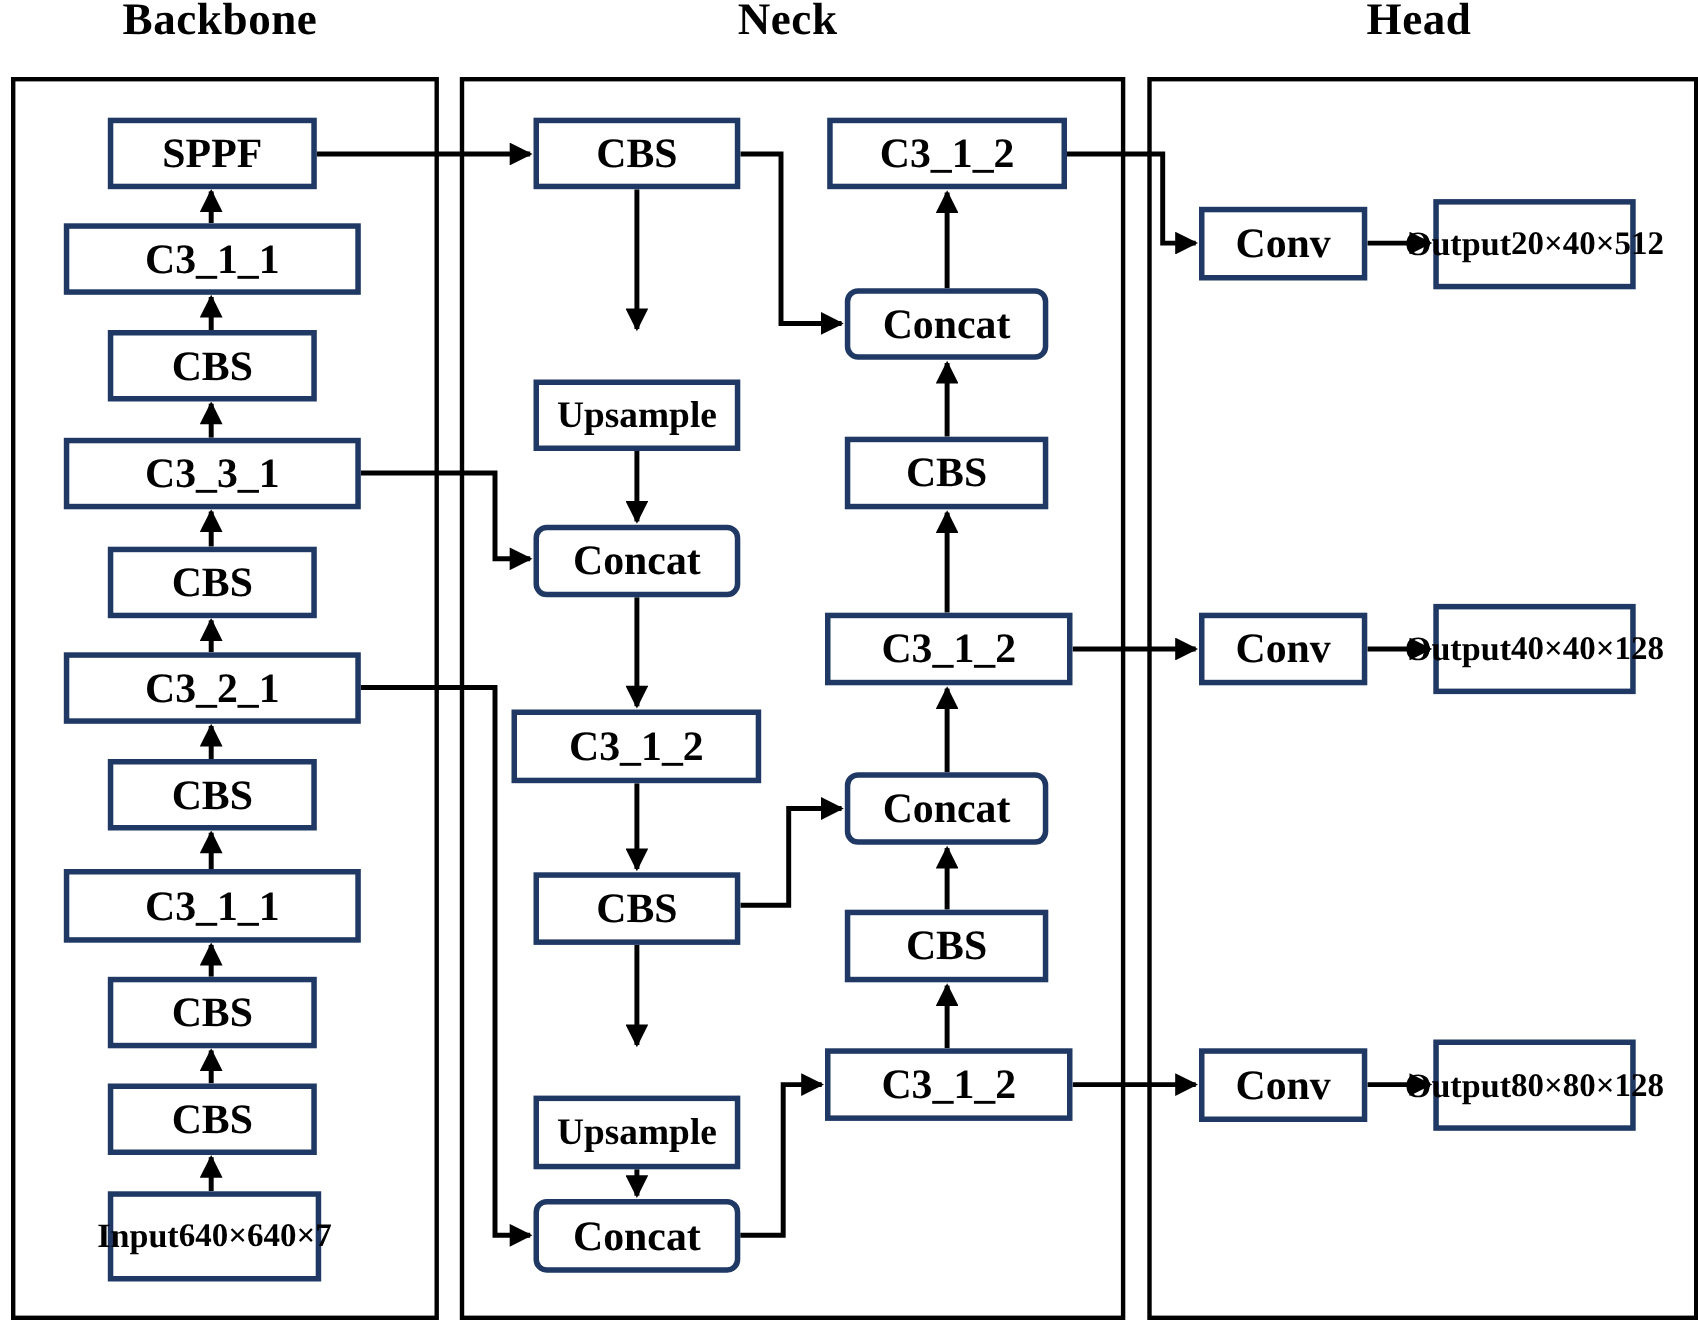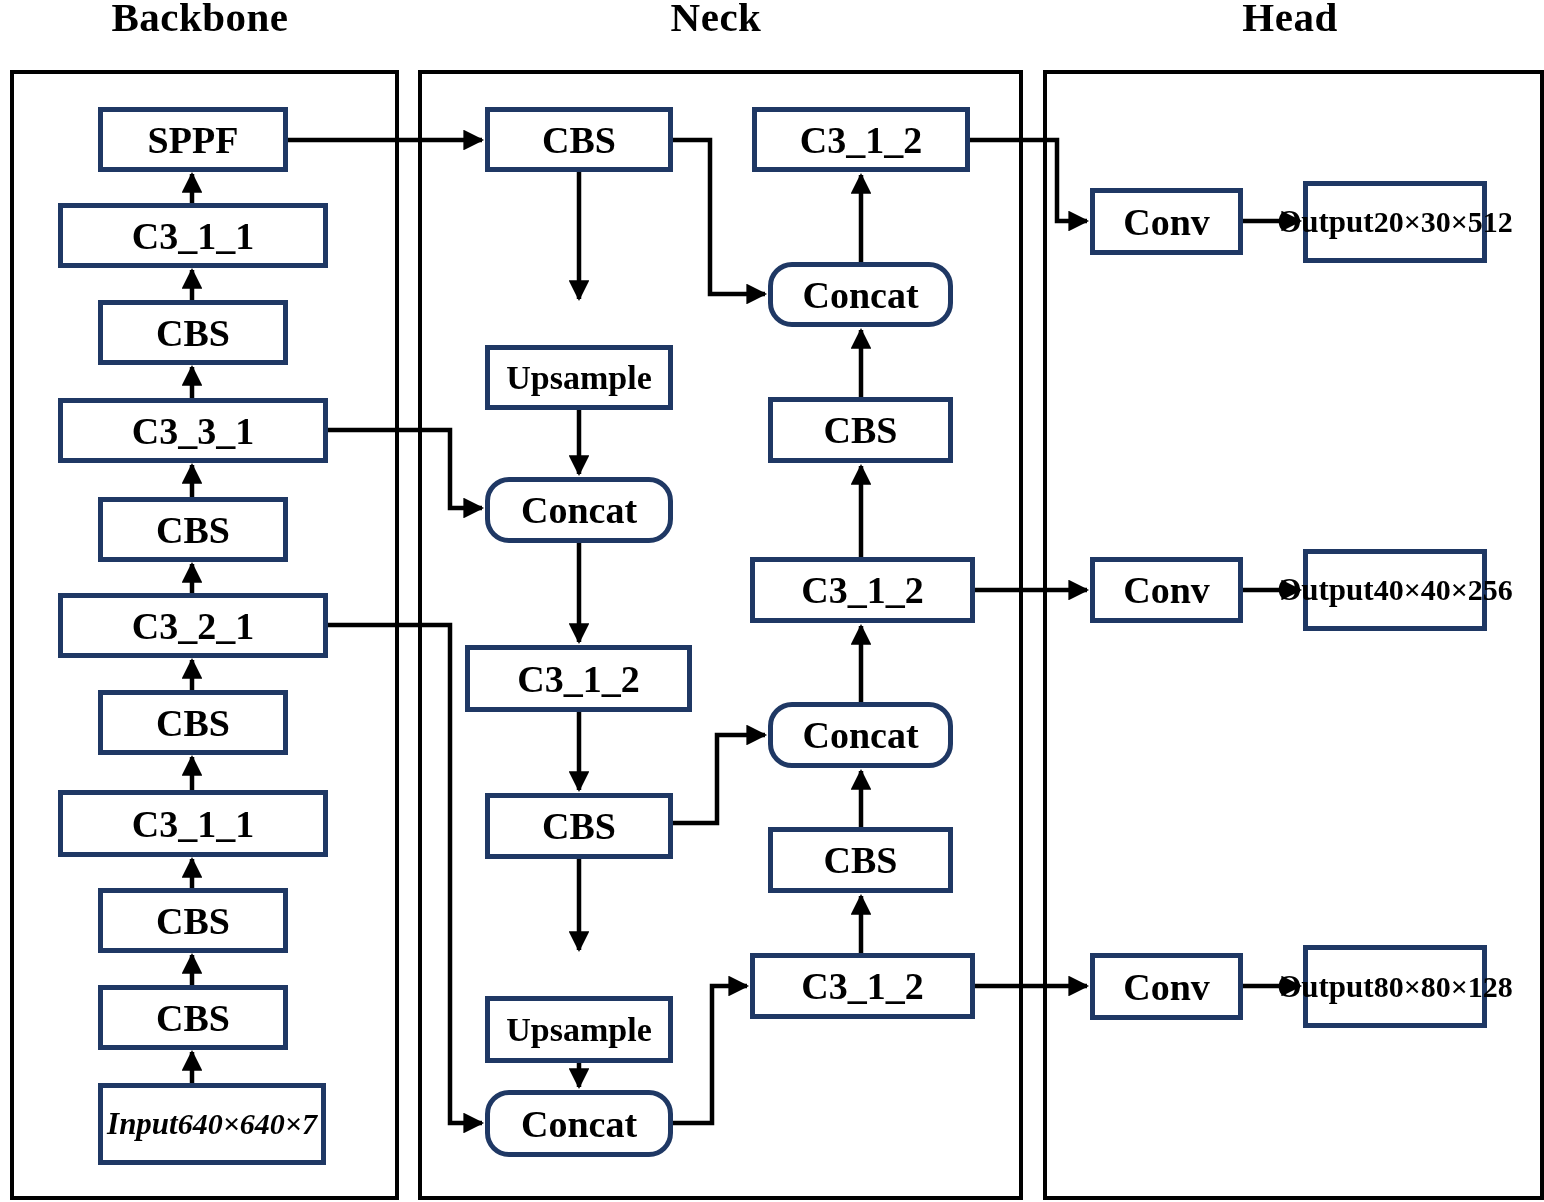--- a/index.html
+++ b/index.html
@@ -32,21 +32,21 @@
     border:5px solid #1f3864;
     color:#000000;
     font-weight:bold;
     font-size:38px;
     display:flex;
     align-items:center;
     justify-content:center;
     text-align:left;
     line-height:1;
   }
-  .node.rounded{border-radius:24px;}
+  .node.rounded{border-radius:12px;}
   .node.small-label{font-size:34px;margin-top:43px;}
   .node.two-line{flex-direction:row;font-size:30px;line-height:36px;}
   .node.two-line .l1{font-size:31px;}
   .node.two-line .l2{font-size:30px;}
 </style>
 </head>
 <body>
 
 <div id="stage">
 
@@ -112,21 +112,21 @@
   <div class="node" style="left:98px;top:107px;width:190px;height:65px;">SPPF</div>
   <div class="node" style="left:58px;top:203px;width:270px;height:65px;">C3_1_1</div>
   <div class="node" style="left:98px;top:300px;width:190px;height:65px;">CBS</div>
   <div class="node" style="left:58px;top:398px;width:270px;height:65px;">C3_3_1</div>
   <div class="node" style="left:98px;top:497px;width:190px;height:65px;">CBS</div>
   <div class="node" style="left:58px;top:593px;width:270px;height:65px;">C3_2_1</div>
   <div class="node" style="left:98px;top:690px;width:190px;height:65px;">CBS</div>
   <div class="node" style="left:58px;top:790px;width:270px;height:67px;">C3_1_1</div>
   <div class="node" style="left:98px;top:888px;width:190px;height:65px;">CBS</div>
   <div class="node" style="left:98px;top:985px;width:190px;height:65px;">CBS</div>
-  <div class="node two-line" style="left:98px;top:1083px;width:228px;height:82px;font-style:italic;">
+  <div class="node two-line" style="left:98px;top:1083px;width:194px;height:82px;">
     <span class="l1">Input</span>
     <span class="l2">640×640×7</span>
   </div>
 
   <div class="node" style="left:485px;top:107px;width:188px;height:65px;">CBS</div>
   <div class="node small-label" style="left:485px;top:302px;width:188px;height:65px;">Upsample</div>
   <div class="node rounded" style="left:485px;top:477px;width:188px;height:66px;">Concat</div>
   <div class="node" style="left:465px;top:645px;width:227px;height:67px;">C3_1_2</div>
   <div class="node" style="left:485px;top:793px;width:188px;height:66px;">CBS</div>
   <div class="node small-label" style="left:485px;top:953px;width:188px;height:67px;">Upsample</div>
@@ -136,26 +136,26 @@
   <div class="node rounded" style="left:768px;top:262px;width:185px;height:65px;">Concat</div>
   <div class="node" style="left:768px;top:397px;width:185px;height:66px;">CBS</div>
   <div class="node" style="left:750px;top:557px;width:225px;height:66px;">C3_1_2</div>
   <div class="node rounded" style="left:768px;top:702px;width:185px;height:66px;">Concat</div>
   <div class="node" style="left:768px;top:827px;width:185px;height:66px;">CBS</div>
   <div class="node" style="left:750px;top:953px;width:225px;height:66px;">C3_1_2</div>
 
   <div class="node" style="left:1090px;top:188px;width:153px;height:67px;">Conv</div>
   <div class="node two-line" style="left:1303px;top:181px;width:184px;height:82px;">
     <span class="l1">Output</span>
-    <span class="l2">20×30×512</span>
+    <span class="l2">20×40×512</span>
   </div>
   <div class="node" style="left:1090px;top:557px;width:153px;height:66px;">Conv</div>
   <div class="node two-line" style="left:1303px;top:549px;width:184px;height:82px;">
     <span class="l1">Output</span>
-    <span class="l2">40×40×256</span>
+    <span class="l2">40×40×128</span>
   </div>
   <div class="node" style="left:1090px;top:953px;width:153px;height:67px;">Conv</div>
   <div class="node two-line" style="left:1303px;top:945px;width:184px;height:83px;">
     <span class="l1">Output</span>
     <span class="l2">80×80×128</span>
   </div>
 
 </div>
 
 </body></html>

